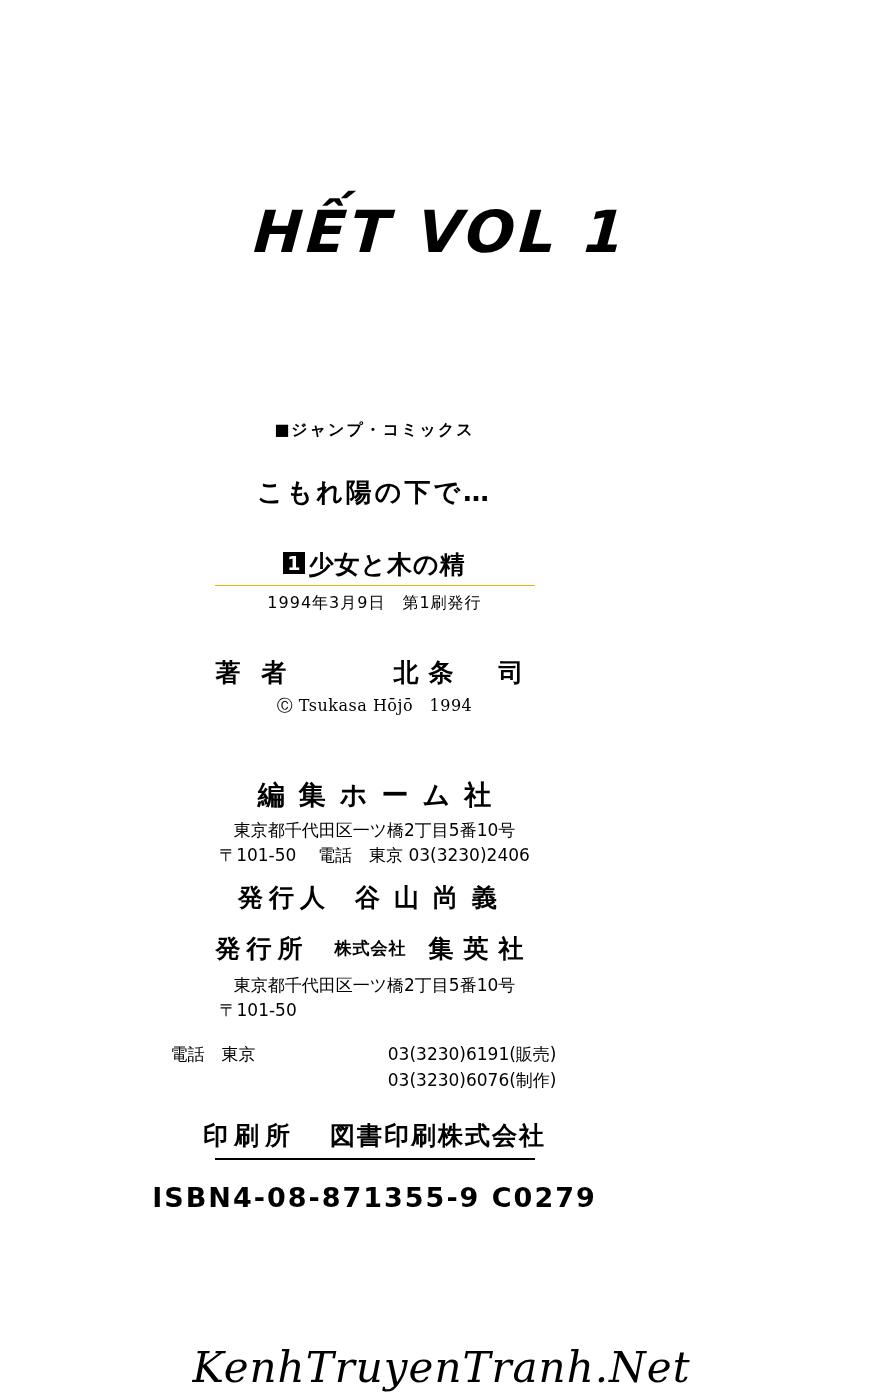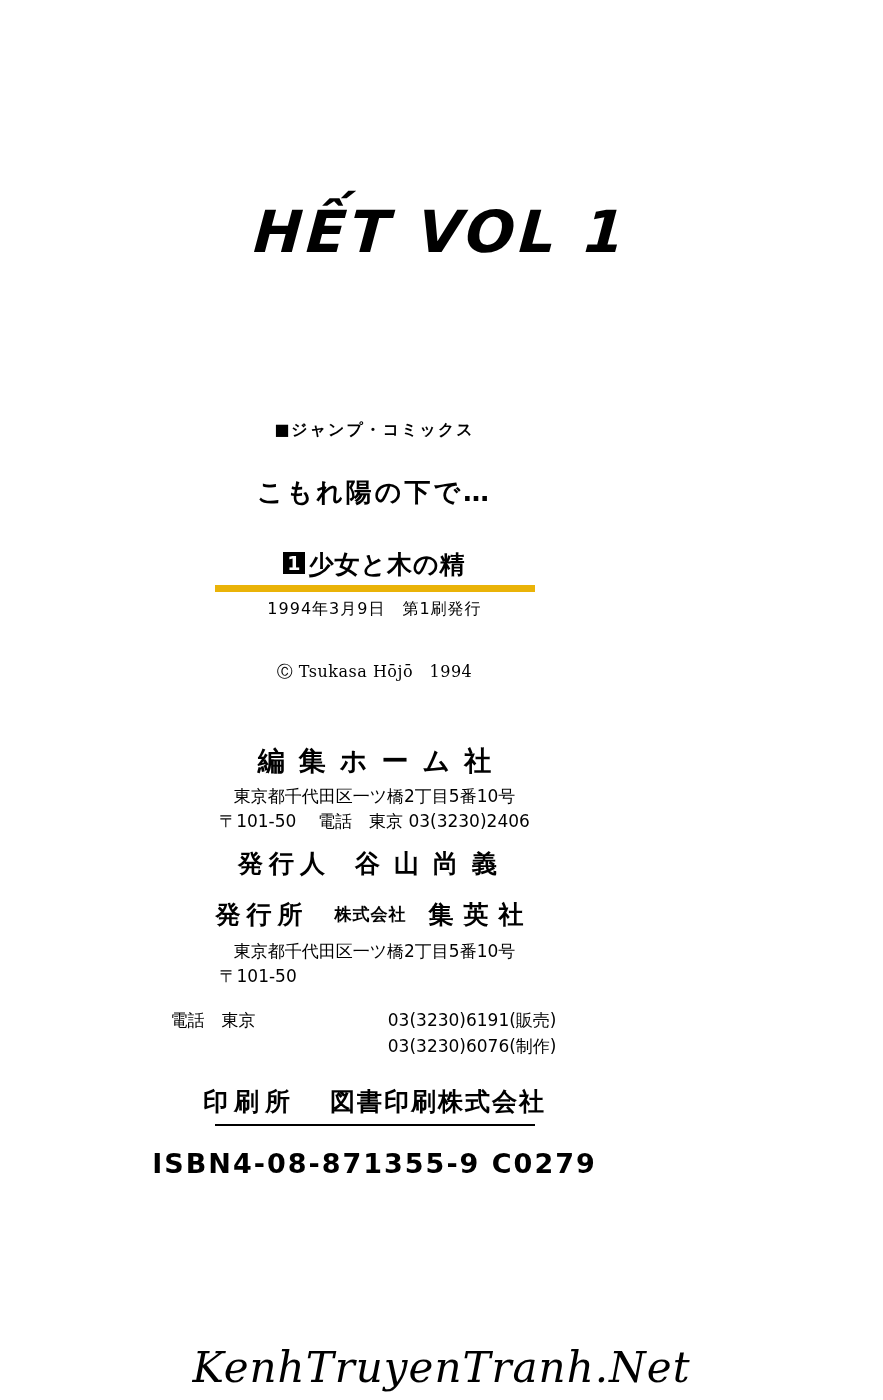--- a/index.html
+++ b/index.html
@@ -57,21 +57,21 @@
   .series-title {
     font-size: 26px;
     letter-spacing: 3px;
     font-weight: bold;
     margin-bottom: 38px;
   }
 
   .vol-title-wrap {
     width: 320px;
     margin: 0 auto;
-    border-bottom: 7px solid #eab308;
+    border-bottom: 1px solid #eab308;
     padding-bottom: 4px;
   }
   .vol-title {
     font-size: 25px;
     font-weight: bold;
     letter-spacing: 1px;
     white-space: nowrap;
   }
   .vol-badge {
     display: inline-block;
@@ -223,20 +223,24 @@
     <div class="series-title">こもれ陽の下で…</div>
 
     <div class="vol-title-wrap">
       <div class="vol-title">
         <span class="vol-badge">1</span><span>少女と木の精</span>
       </div>
     </div>
 
     <div class="pubdate">1994年3月9日　第1刷発行</div>
 
+    <div class="author-row">
+      <span class="label">著 者</span>
+      <span class="name">北条　司</span>
+    </div>
 
     <div class="copyright">Ⓒ Tsukasa Hōjō　1994</div>
 
     <div class="block-gap"></div>
 
     <div class="pub-name">編集ホーム社</div>
     <div class="addr">東京都千代田区一ツ橋2丁目5番10号</div>
     <div class="addr">
       <span>〒101-50</span>
       &nbsp;&nbsp;

